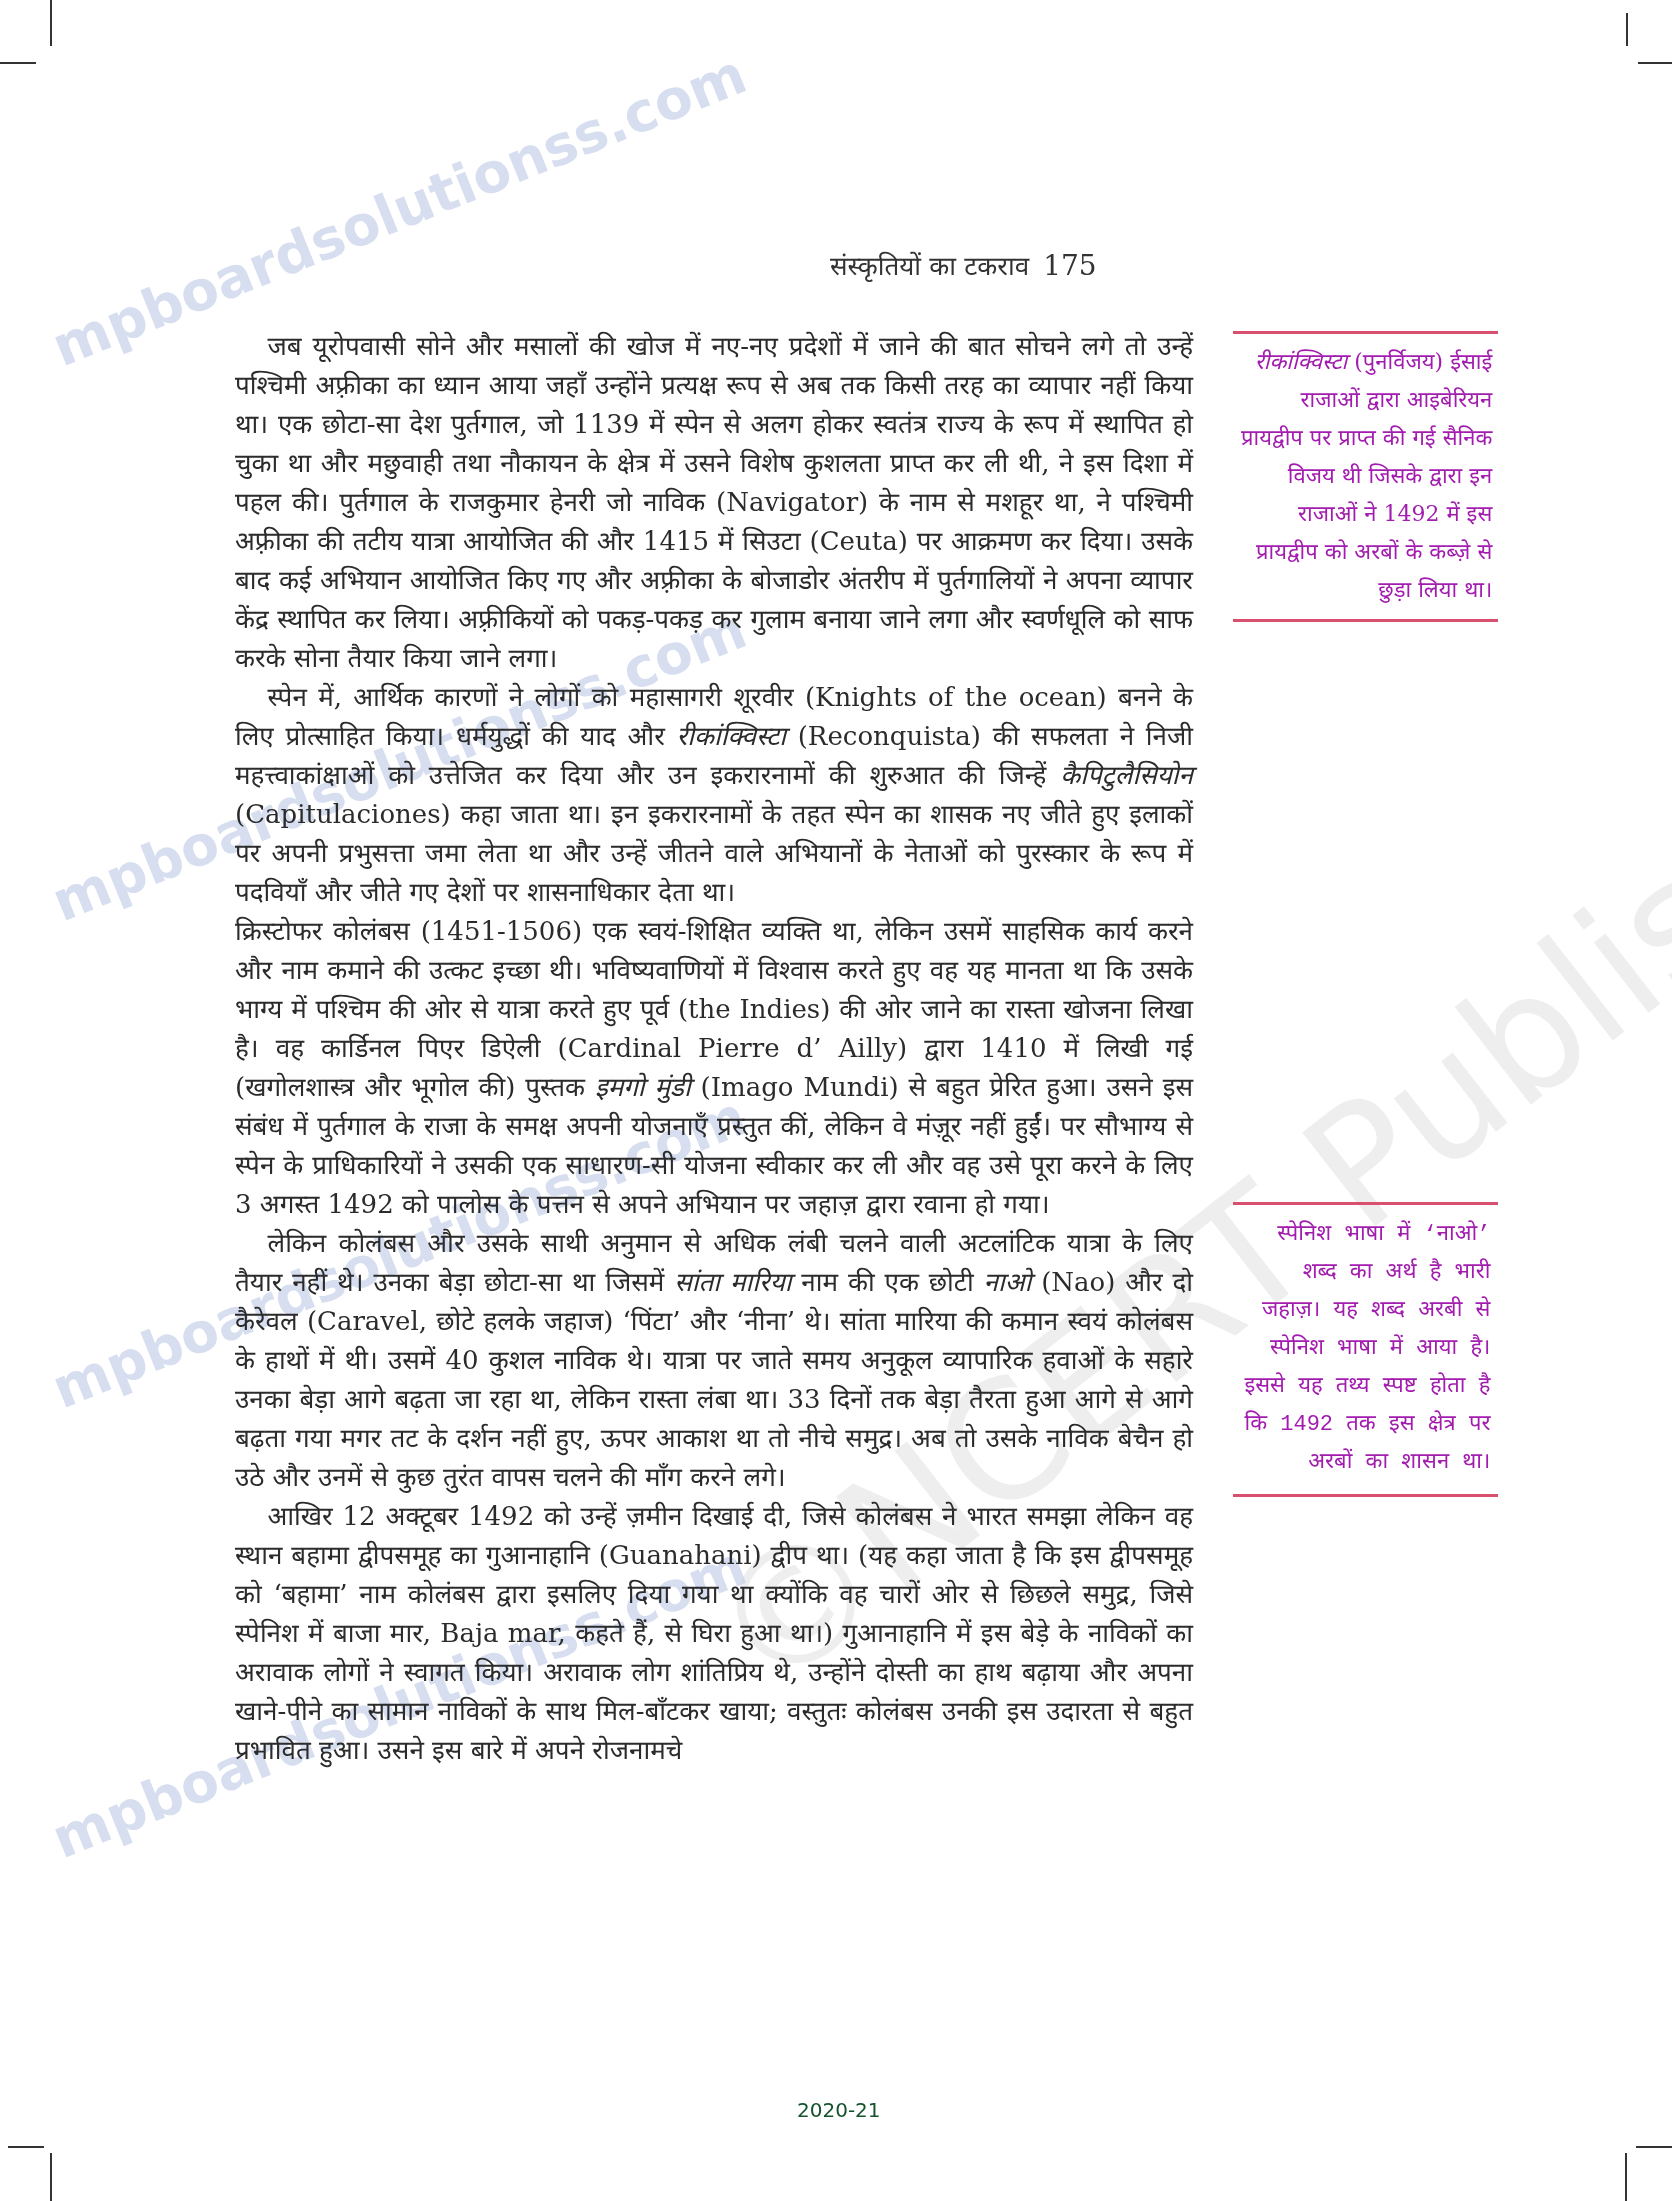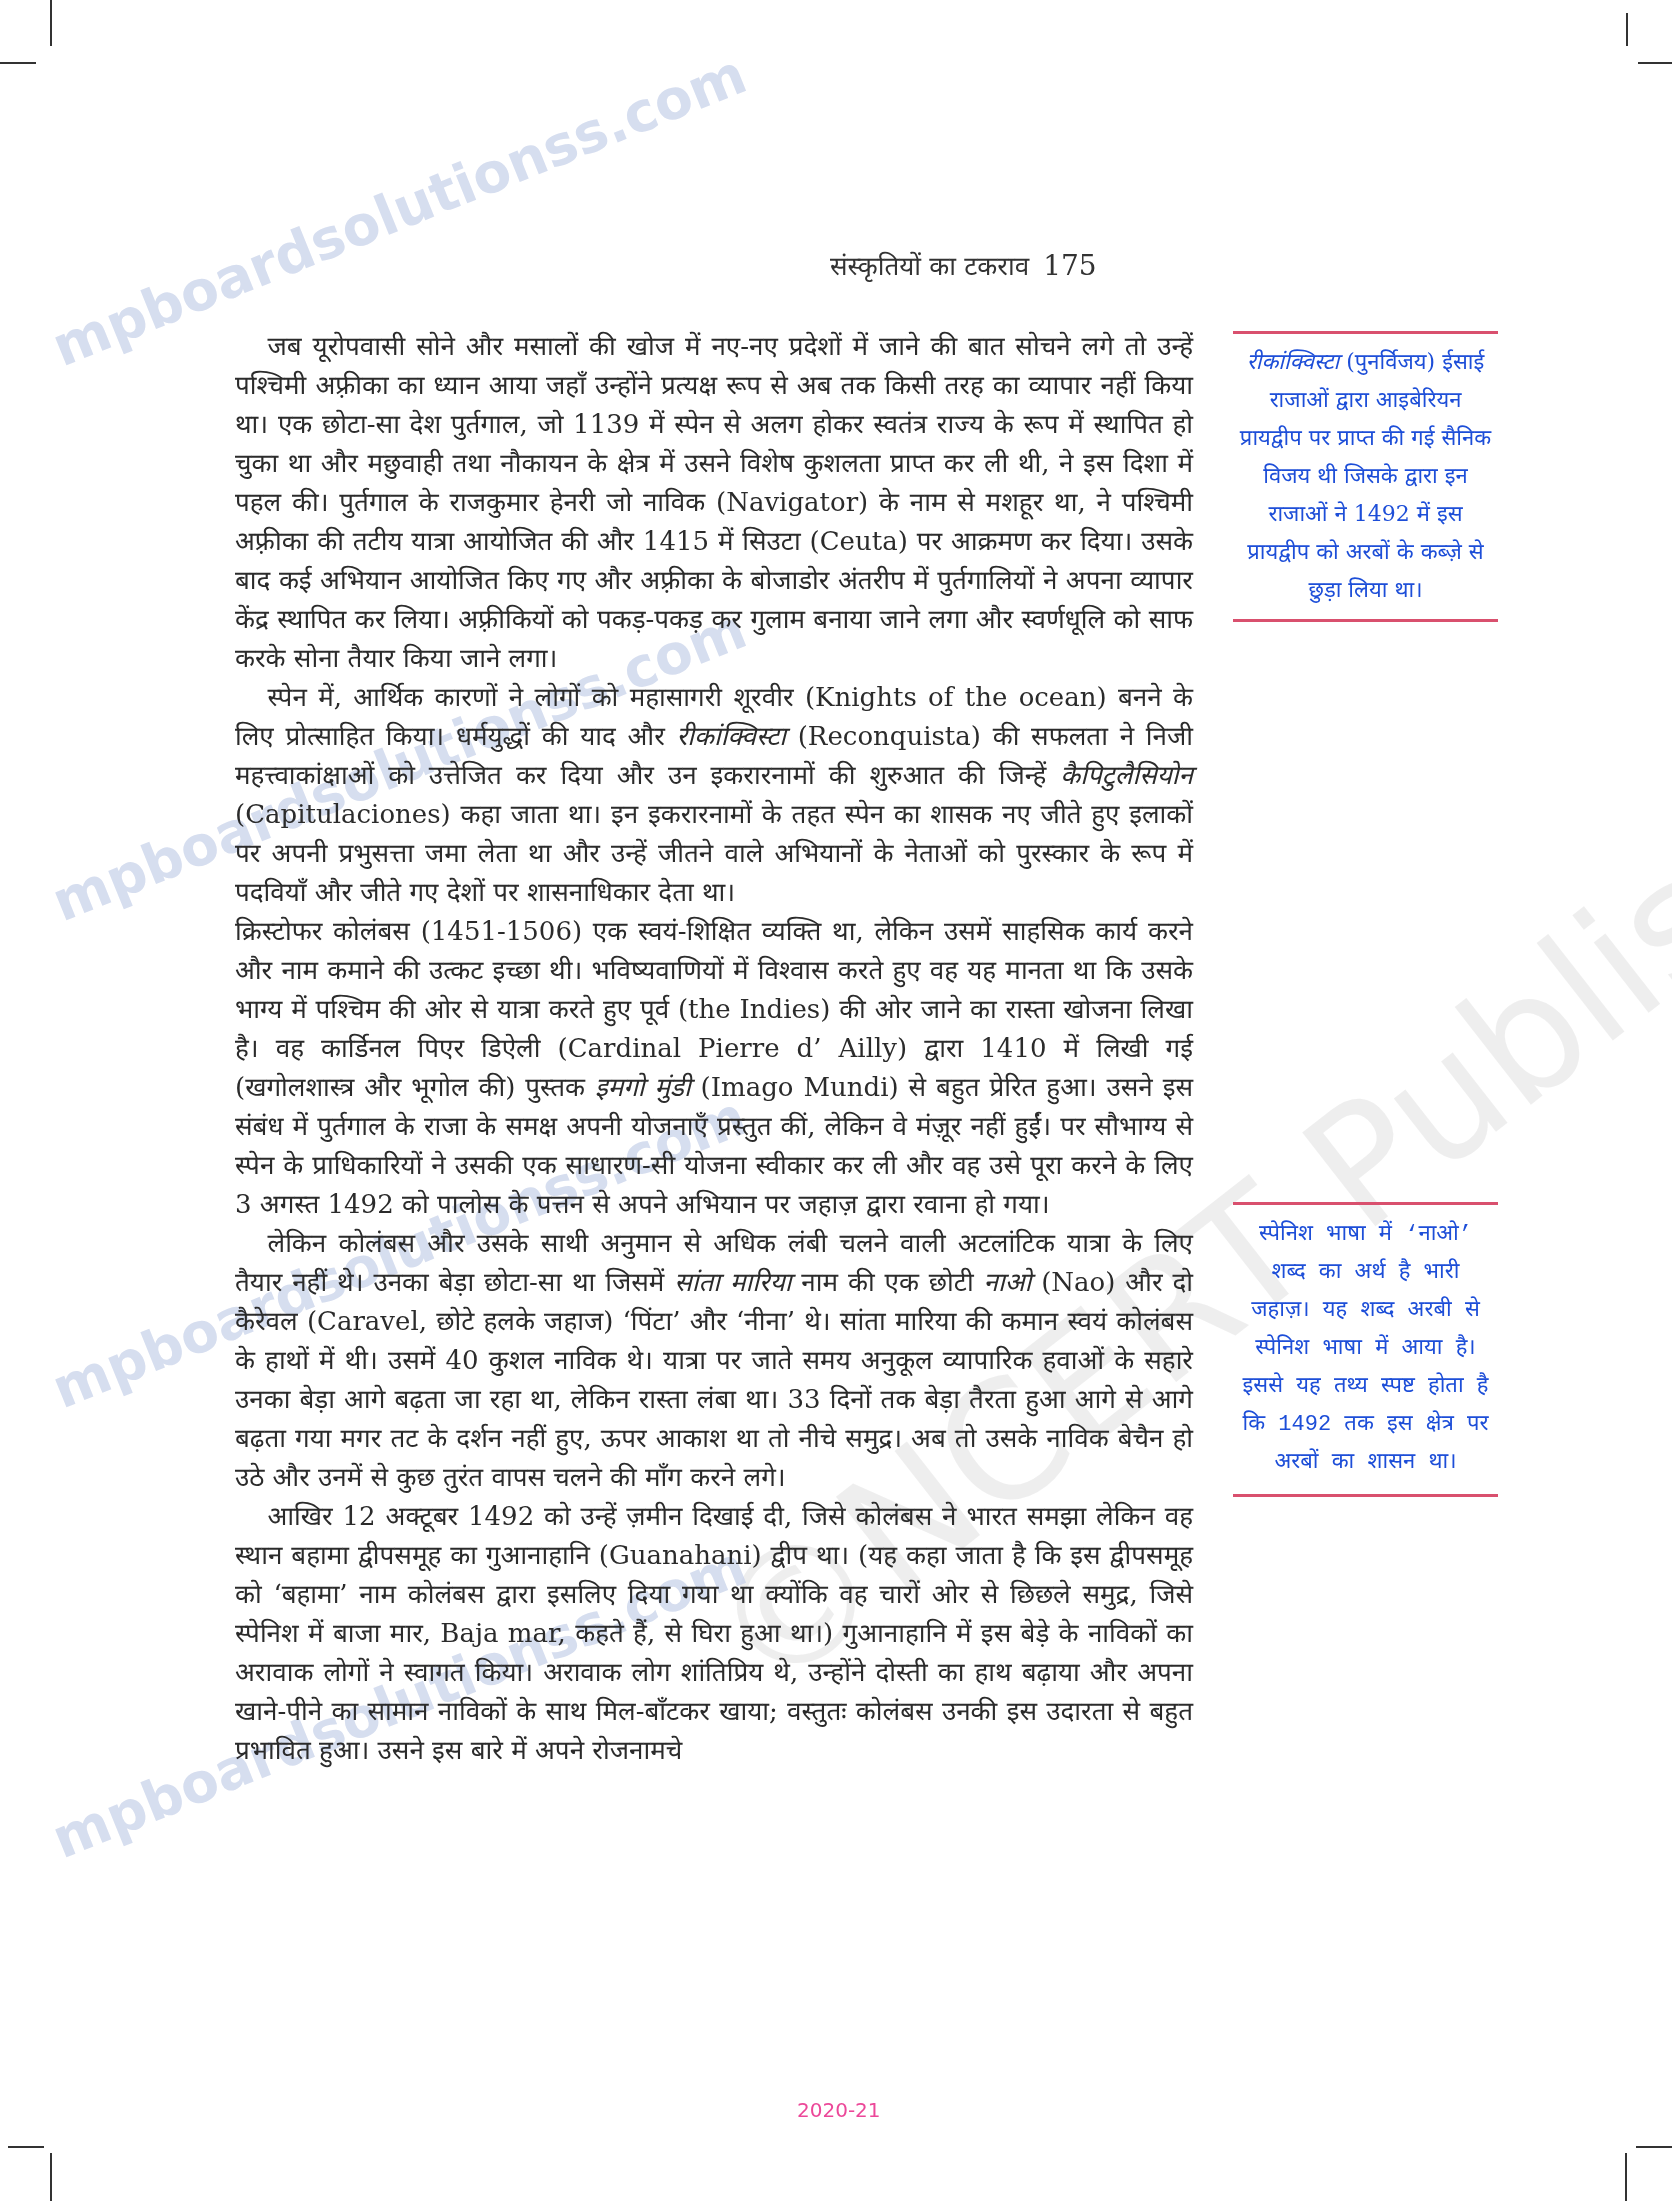--- a/index.html
+++ b/index.html
@@ -10,23 +10,23 @@
         opacity:0.75; font-size:55px; transform-origin:left bottom; white-space:nowrap; pointer-events:none; }
   .wm-ncert { position:absolute; font-family:"DejaVu Sans", sans-serif; color:#e4e4e4; font-size:163px;
         transform:rotate(-38deg); white-space:nowrap; opacity:0.6; pointer-events:none; }
   .running-head { position:absolute; top:247px; left:830px; font-size:26px; color:#333; }
   .running-head .pg { margin-left:14px; font-size:28px; }
   .main { position:absolute; left:235px; top:327px; width:958px; font-size:26px; line-height:39px; text-align:justify; }
   .main p { margin:0; text-indent:32.5px; }
   .main p.noindent { text-indent:0; }
   .main i { font-style:italic; }
   .heading { color:#c2185b; font-family:"DejaVu Sans", sans-serif; font-weight:bold; font-size:31px; margin:27px 0 19px 0; line-height:38px; }
-  .sidenote { position:absolute; left:1233px; width:265px; text-align:center; font-size:22px; line-height:38px; color:#1d4ed8; }
+  .sidenote { position:absolute; left:1233px; width:265px; text-align:right; font-size:22px; line-height:38px; color:#a21caf; }
   .rule { height:2.9px; background:#d9506e; width:265px; }
-  .footer { position:absolute; top:2098px; left:797px; font-family:"DejaVu Sans", sans-serif; font-size:20px; color:#ec4899; }
+  .footer { position:absolute; top:2098px; left:797px; font-family:"DejaVu Sans", sans-serif; font-size:20px; color:#14532d; }
 </style>
 </head>
 <body>
 
 <div class="crop" style="left:50px;top:0;width:1.9px;height:46px;"></div>
 <div class="crop" style="left:0;top:62px;width:36px;height:1.9px;"></div>
 <div class="crop" style="left:1626px;top:13.4px;width:1.9px;height:32.5px;"></div>
 <div class="crop" style="left:1638px;top:62px;width:34px;height:1.9px;"></div>
 <div class="crop" style="left:7.6px;top:2146px;width:36px;height:1.9px;"></div>
 <div class="crop" style="left:50px;top:2153px;width:1.9px;height:49px;"></div>

